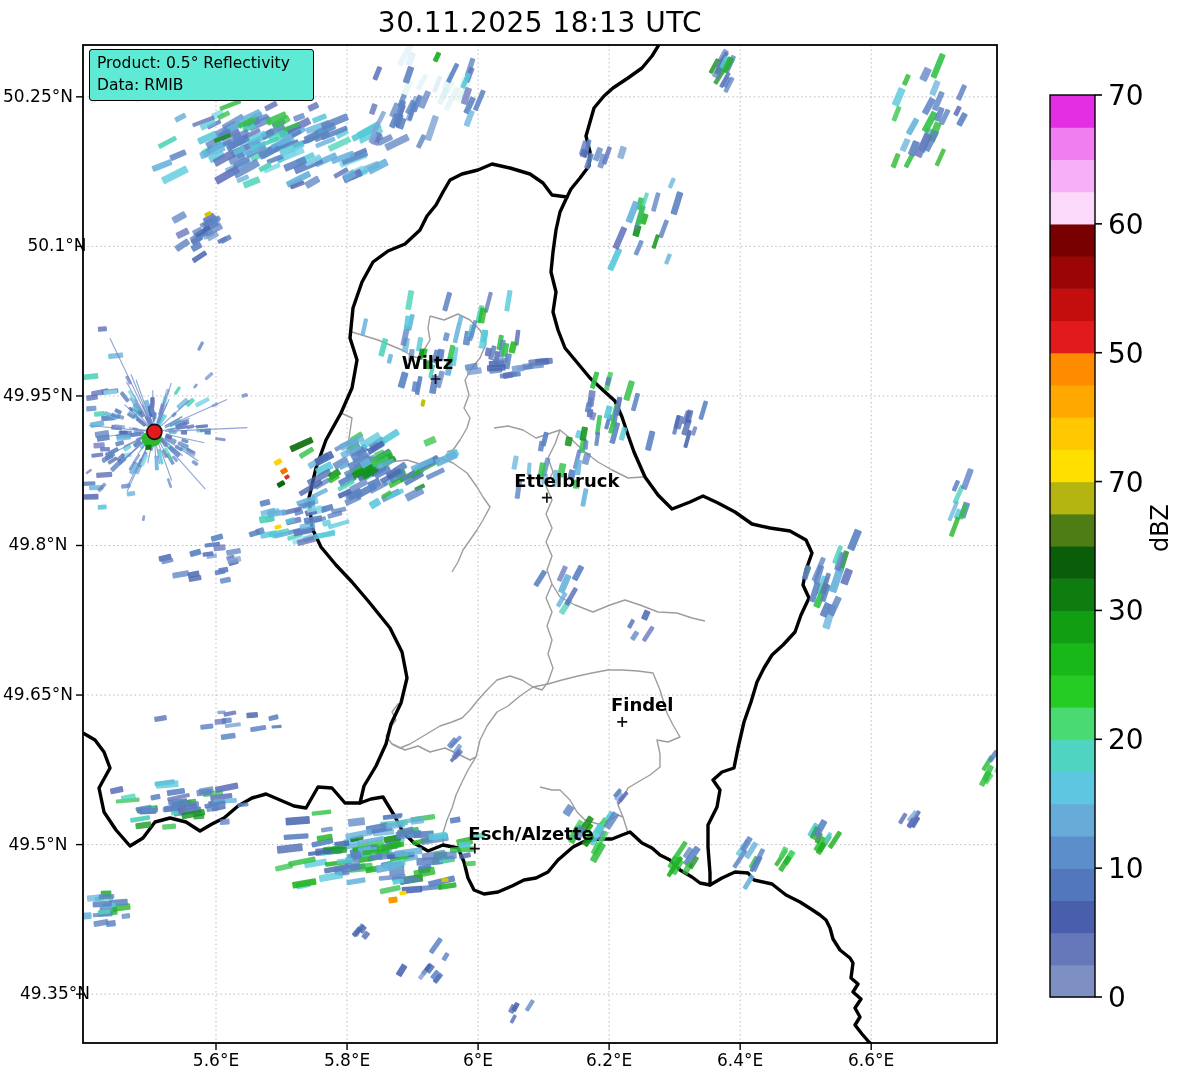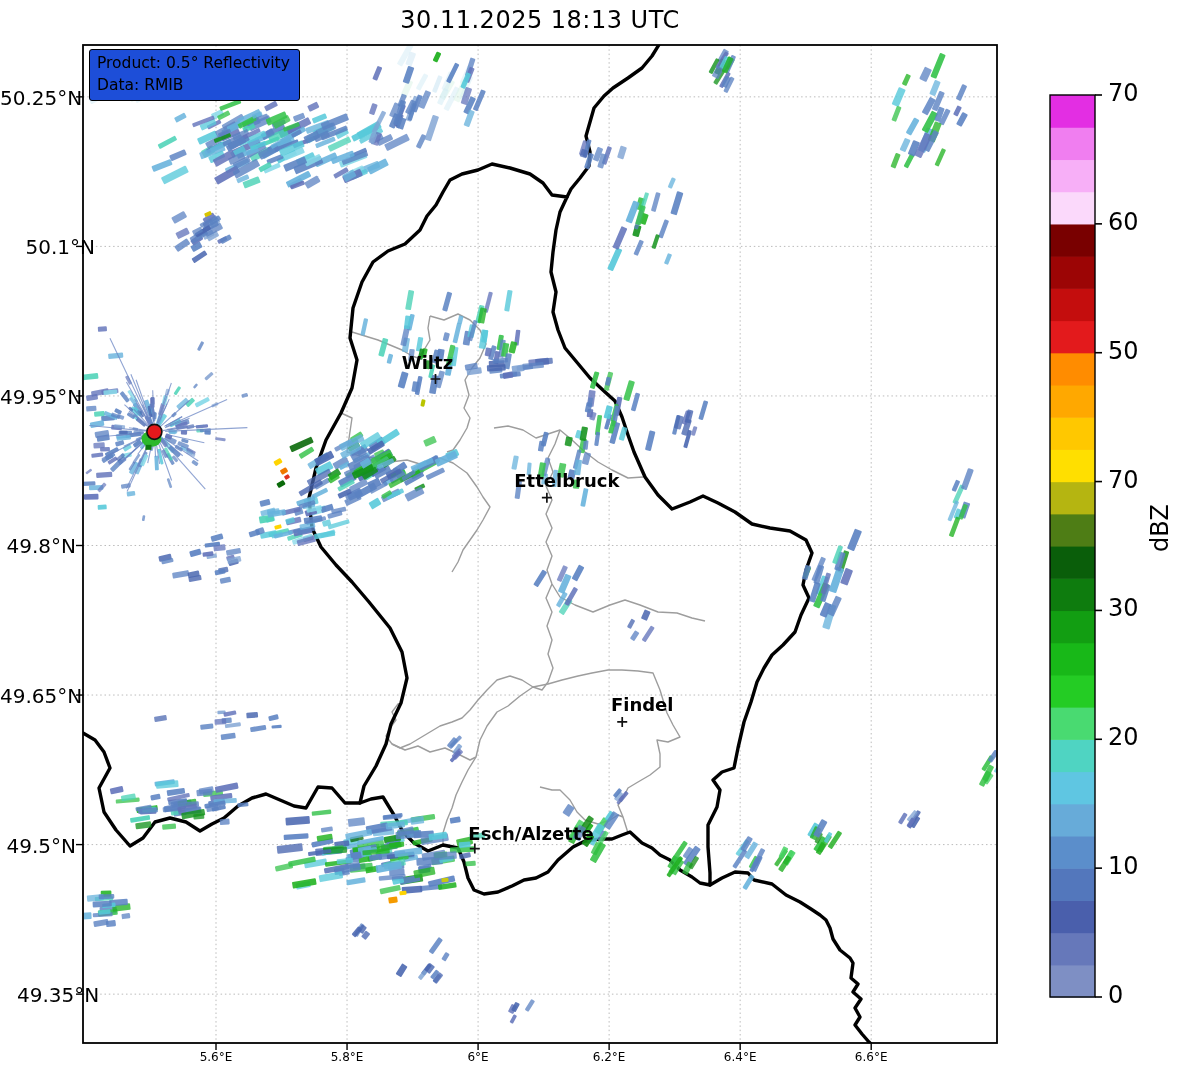--- a/index.html
+++ b/index.html
@@ -1,25 +1,25 @@
 <!DOCTYPE html>
 <html><head>
 <meta charset="utf-8">
 <style>
   html,body{margin:0;padding:0;background:#ffffff;}
   .stage{position:relative;width:1184px;height:1081px;background:#ffffff;overflow:hidden;
          font-family:"DejaVu Sans","Liberation Sans",sans-serif;color:#000;}
   .title{position:absolute;left:83px;top:6px;width:914px;text-align:center;
-         font-size:24px;font-weight:400;letter-spacing:0.5px;}
+         font-size:28px;font-weight:400;letter-spacing:0.5px;}
   svg{position:absolute;left:0;top:0;}
-  .infobox{position:absolute;left:89px;top:49px;background:#1d4ed8;border:1.5px solid #000;
-           border-radius:3px;padding:3px 9px 4px 7px;font-size:15.5px;line-height:1.4;z-index:5;}
-  .ytick{position:absolute;width:76px;text-align:right;font-size:20px;}
-  .xtick{position:absolute;width:80px;text-align:center;font-size:12px;}
-  .ctick{position:absolute;font-size:24px;text-align:left;}
+  .infobox{position:absolute;left:89px;top:49px;background:#5eead4;border:1.5px solid #000;
+           border-radius:3px;padding:3px 23px 4px 7px;font-size:15.5px;line-height:1.4;z-index:5;}
+  .ytick{position:absolute;width:76px;text-align:center;font-size:17px;}
+  .xtick{position:absolute;width:80px;text-align:center;font-size:17px;}
+  .ctick{position:absolute;font-size:28px;text-align:left;}
   .city{position:absolute;font-size:18px;font-weight:bold;transform:translate(-50%,-50%);white-space:nowrap;z-index:4;}
   .cbarlabel{position:absolute;left:1128px;top:514px;font-size:24px;transform:rotate(-90deg);
              transform-origin:center center;width:64px;text-align:center;}
 </style>
 </head>
 <body>
 
 <div class="stage">
   <div class="title">30.11.2025 18:13 UTC</div>
   <svg id="plot-svg" width="1184" height="1081">

